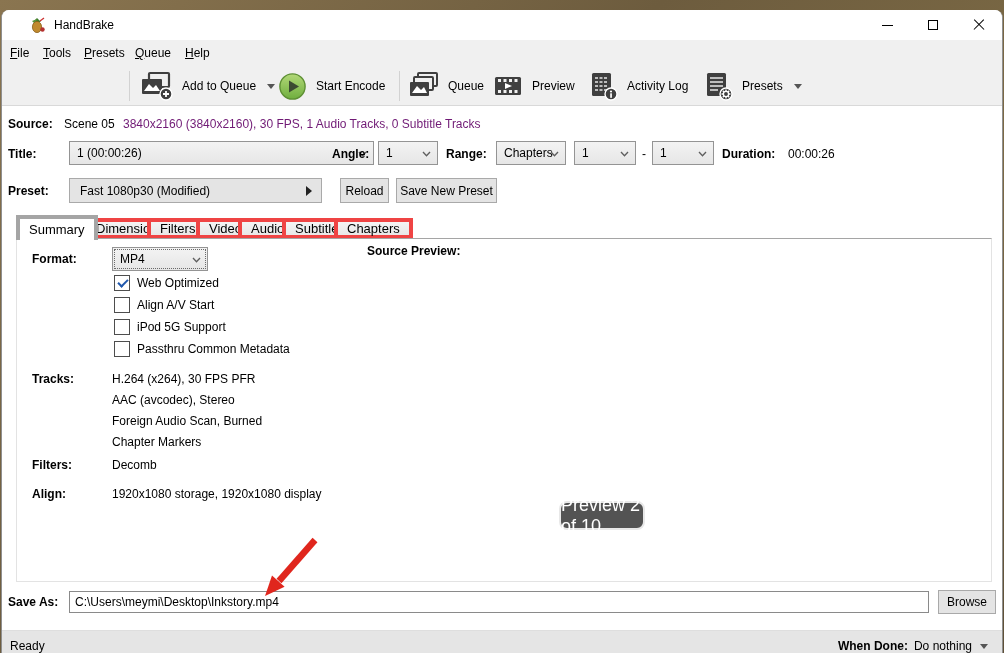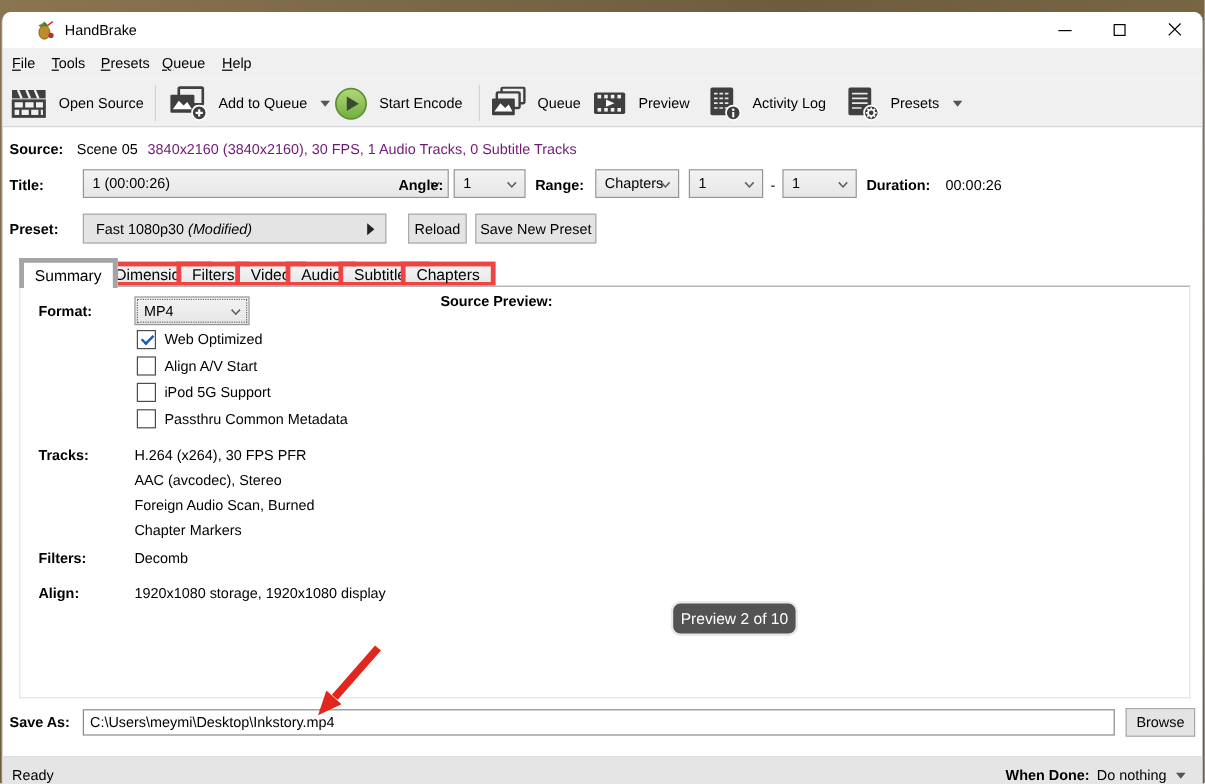--- a/index.html
+++ b/index.html
@@ -78,23 +78,23 @@
   .pv-card-title { position:absolute; left:335px; top:123px; color:#fff; font-family:"Liberation Serif",serif;
                    font-weight:bold; font-size:12.5px; letter-spacing:.4px; }
   .pv-card-sub { position:absolute; left:335px; top:142px; font-size:9px; letter-spacing:.4px; }
   .pv-card-sub .pfx { color:#8f8f8f; }
   .pv-card-sub .name { color:#fff; font-weight:bold; }
   .pv-weblines { position:absolute; left:247px; top:236px; font-size:6.5px; line-height:10px; letter-spacing:.2px; }
   .pv-weblines .l1 { color:#9f9f9f; }
   .pv-weblines .l2 { color:#e2e2e2; font-weight:bold; }
   .pv-footer-label { position:absolute; top:255px; font-size:6.5px; letter-spacing:1.3px; color:#4c4c4c; }
 
-  .pv-badge { position:absolute; left:557px; top:491px; width:106px; height:29px; z-index:6;
+  .pv-badge { position:absolute; left:557px; top:491px; width:86px; height:29px; z-index:6;
               background:rgba(68,68,68,.92); border:2px solid #e8e8e8; border-radius:8px;
-              color:#fff; font-size:13px; display:flex; align-items:center; justify-content:center; }
+              color:#fff; font-size:18px; display:flex; align-items:center; justify-content:center; }
   .pv-nav { position:absolute; top:528px; width:34px; height:22px; background:#9b9b9b; border:none;
             border-radius:3px; color:#fff; font-size:13px; display:flex; align-items:center; justify-content:center; }
 
   
   .saveas-input { position:absolute; left:67px; top:581px; width:860px; height:22px;
                   border:1px solid #8a8a8a; font-family:"Liberation Sans",sans-serif;
                   font-size:12px; padding:0 5px; background:#fff; }
   .arrow-svg { position:absolute; left:250px; top:524px; z-index:9; pointer-events:none; }
 
   
@@ -139,36 +139,20 @@
 
     <div class="menubar">
       <span class="menu-item" style="left:8px"><u>F</u>ile</span>
       <span class="menu-item" style="left:41px"><u>T</u>ools</span>
       <span class="menu-item" style="left:82px"><u>P</u>resets</span>
       <span class="menu-item" style="left:133px"><u>Q</u>ueue</span>
       <span class="menu-item" style="left:183px"><u>H</u>elp</span>
     </div>
 
     <div class="toolbar">
-      <div class="tb-btn" style="left:7px">
-        <svg width="31" height="29" viewBox="0 0 31 29">
-          <rect x="1" y="3" width="28" height="7" fill="#3f3f3f"></rect>
-          <line x1="6" y1="3" x2="9" y2="10" stroke="#f0f0f0" stroke-width="2"></line>
-          <line x1="13" y1="3" x2="16" y2="10" stroke="#f0f0f0" stroke-width="2"></line>
-          <line x1="20" y1="3" x2="23" y2="10" stroke="#f0f0f0" stroke-width="2"></line>
-          <rect x="2" y="12" width="26" height="13" fill="none" stroke="#3f3f3f" stroke-width="2.4"></rect>
-          <line x1="2" y1="18.5" x2="28" y2="18.5" stroke="#3f3f3f" stroke-width="2"></line>
-          <line x1="11" y1="12" x2="11" y2="18" stroke="#3f3f3f" stroke-width="2"></line>
-          <line x1="20" y1="12" x2="20" y2="18" stroke="#3f3f3f" stroke-width="2"></line>
-          <line x1="8" y1="19" x2="8" y2="25" stroke="#3f3f3f" stroke-width="2"></line>
-          <line x1="16" y1="19" x2="16" y2="25" stroke="#3f3f3f" stroke-width="2"></line>
-          <line x1="24" y1="19" x2="24" y2="25" stroke="#3f3f3f" stroke-width="2"></line>
-        </svg>
-        <span>Open Source</span>
-      </div>
       <div class="tb-sep" style="left:127px"></div>
 
       <div class="tb-btn" style="left:138px">
         <svg width="33" height="30" viewBox="0 0 33 30">
           <rect x="9" y="2" width="20" height="14" rx="1" fill="none" stroke="#3f3f3f" stroke-width="2.2"></rect>
           <rect x="2" y="8" width="20" height="15" rx="1" fill="#3f3f3f"></rect>
           <polygon points="4,20 9,13 13,17 16,14 20,20" fill="#fff"></polygon>
           <circle cx="26" cy="23" r="6" fill="#3f3f3f" stroke="#fff" stroke-width="1.4"></circle>
           <line x1="26" y1="20" x2="26" y2="26" stroke="#fff" stroke-width="1.8"></line>
           <line x1="23" y1="23" x2="29" y2="23" stroke="#fff" stroke-width="1.8"></line>
@@ -296,21 +280,21 @@
       <svg class="chev" width="9" height="6" viewBox="0 0 9 6">
           <polyline points="1,1 4.5,4.8 8,1" fill="none" stroke="#5f5f5f" stroke-width="1.3"></polyline>
         </svg>
     </div>
     <span class="lbl" style="left:720px; top:137px">Duration:</span>
     <span class="val" style="left:786px; top:137px">00:00:26</span>
 
     <span class="lbl" style="left:6px; top:174px">Preset:</span>
     <div class="btn preset-btn" style="left:67px; top:168px; width:253px">
       <span>Fast 1080p30</span>&nbsp;
-      <span style="font-style:italic">(Modified)</span>
+      <span style="">(Modified)</span>
       <span class="preset-arrow"></span>
     </div>
     <div class="btn" style="left:338px; top:168px; width:49px">
       <span>Reload</span>
     </div>
     <div class="btn" style="left:394px; top:168px; width:101px">
       <span>Save New Preset</span>
     </div>
 
     <div class="tab active" style="left:14px">

